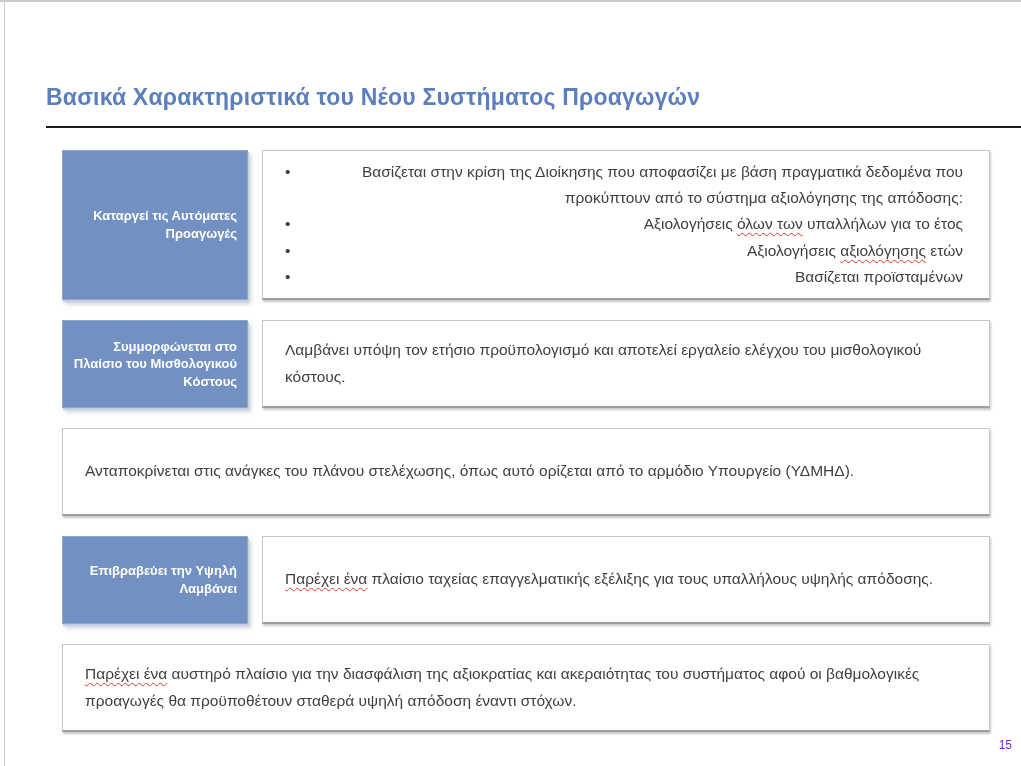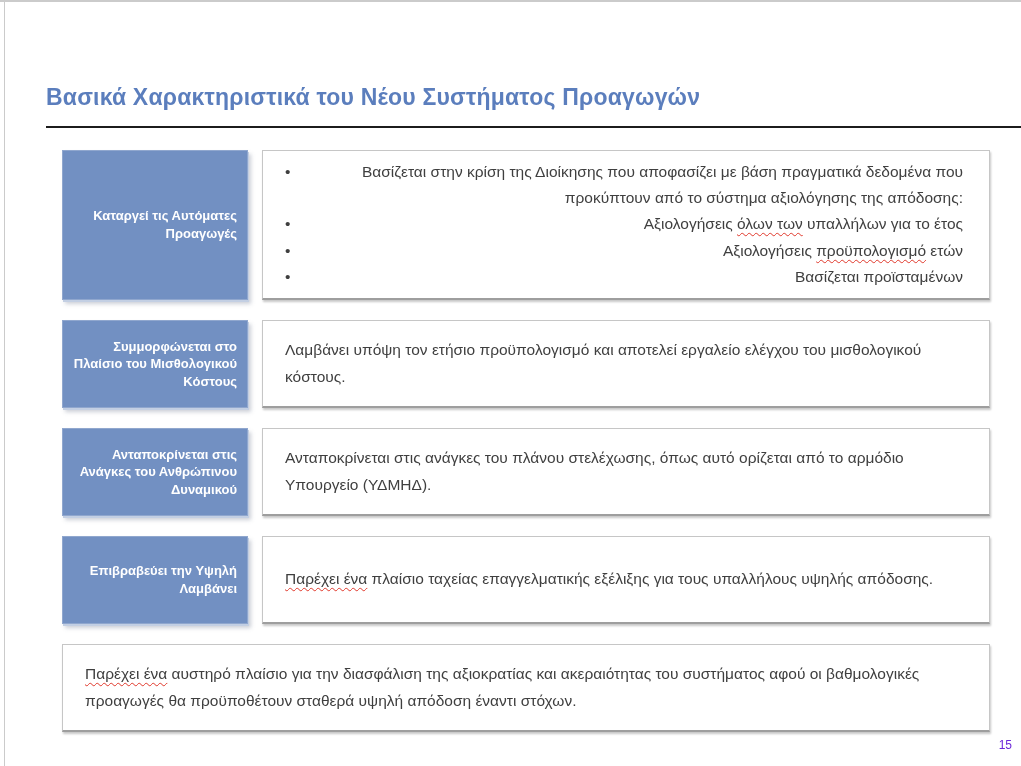--- a/index.html
+++ b/index.html
@@ -91,41 +91,38 @@
           <div class="bullet-item">
             <span class="bullet-marker">•</span>
             <span class="bullet-text"><span>Βασίζεται στην κρίση της Διοίκησης που αποφασίζει με βάση πραγματικά δεδομένα που προκύπτουν από το σύστημα αξιολόγησης της απόδοσης:</span></span>
           </div>
           <div class="bullet-item">
             <span class="bullet-marker">•</span>
             <span class="bullet-text"><span>Αξιολογήσεις </span><span class="misspell">όλων των</span><span> υπαλλήλων για το έτος</span></span>
           </div>
           <div class="bullet-item">
             <span class="bullet-marker">•</span>
-            <span class="bullet-text"><span>Αξιολογήσεις </span><span class="misspell">προϋπολογισμό</span><span> ετών</span></span>
+            <span class="bullet-text"><span>Αξιολογήσεις </span><span class="misspell">αξιολόγησης</span><span> ετών</span></span>
           </div>
           <div class="bullet-item">
             <span class="bullet-marker">•</span>
             <span class="bullet-text"><span>Βασίζεται προϊσταμένων</span></span>
           </div>
         </div>
       </div>
     </div>
     <div class="row">
       <div class="label-box">
         <span>Συμμορφώνεται στο Πλαίσιο του Μισθολογικού Κόστους</span>
       </div>
       <div class="content-box">
         <div class="paragraph"><span>Λαμβάνει υπόψη τον ετήσιο προϋπολογισμό και αποτελεί εργαλείο ελέγχου του μισθολογικού κόστους.</span></div>
       </div>
     </div>
     <div class="row">
-      <div class="label-box">
-        <span>Ανταποκρίνεται στις Ανάγκες του Ανθρώπινου Δυναμικού</span>
-      </div>
       <div class="content-box">
         <div class="paragraph"><span>Ανταποκρίνεται στις ανάγκες του πλάνου στελέχωσης, όπως αυτό ορίζεται από το αρμόδιο Υπουργείο (ΥΔΜΗΔ).</span></div>
       </div>
     </div>
     <div class="row">
       <div class="label-box">
         <span>Επιβραβεύει την Υψηλή Λαμβάνει</span>
       </div>
       <div class="content-box">
         <div class="paragraph"><span class="misspell">Παρέχει ένα</span><span> πλαίσιο ταχείας επαγγελματικής εξέλιξης για τους υπαλλήλους υψηλής απόδοσης.</span></div>

